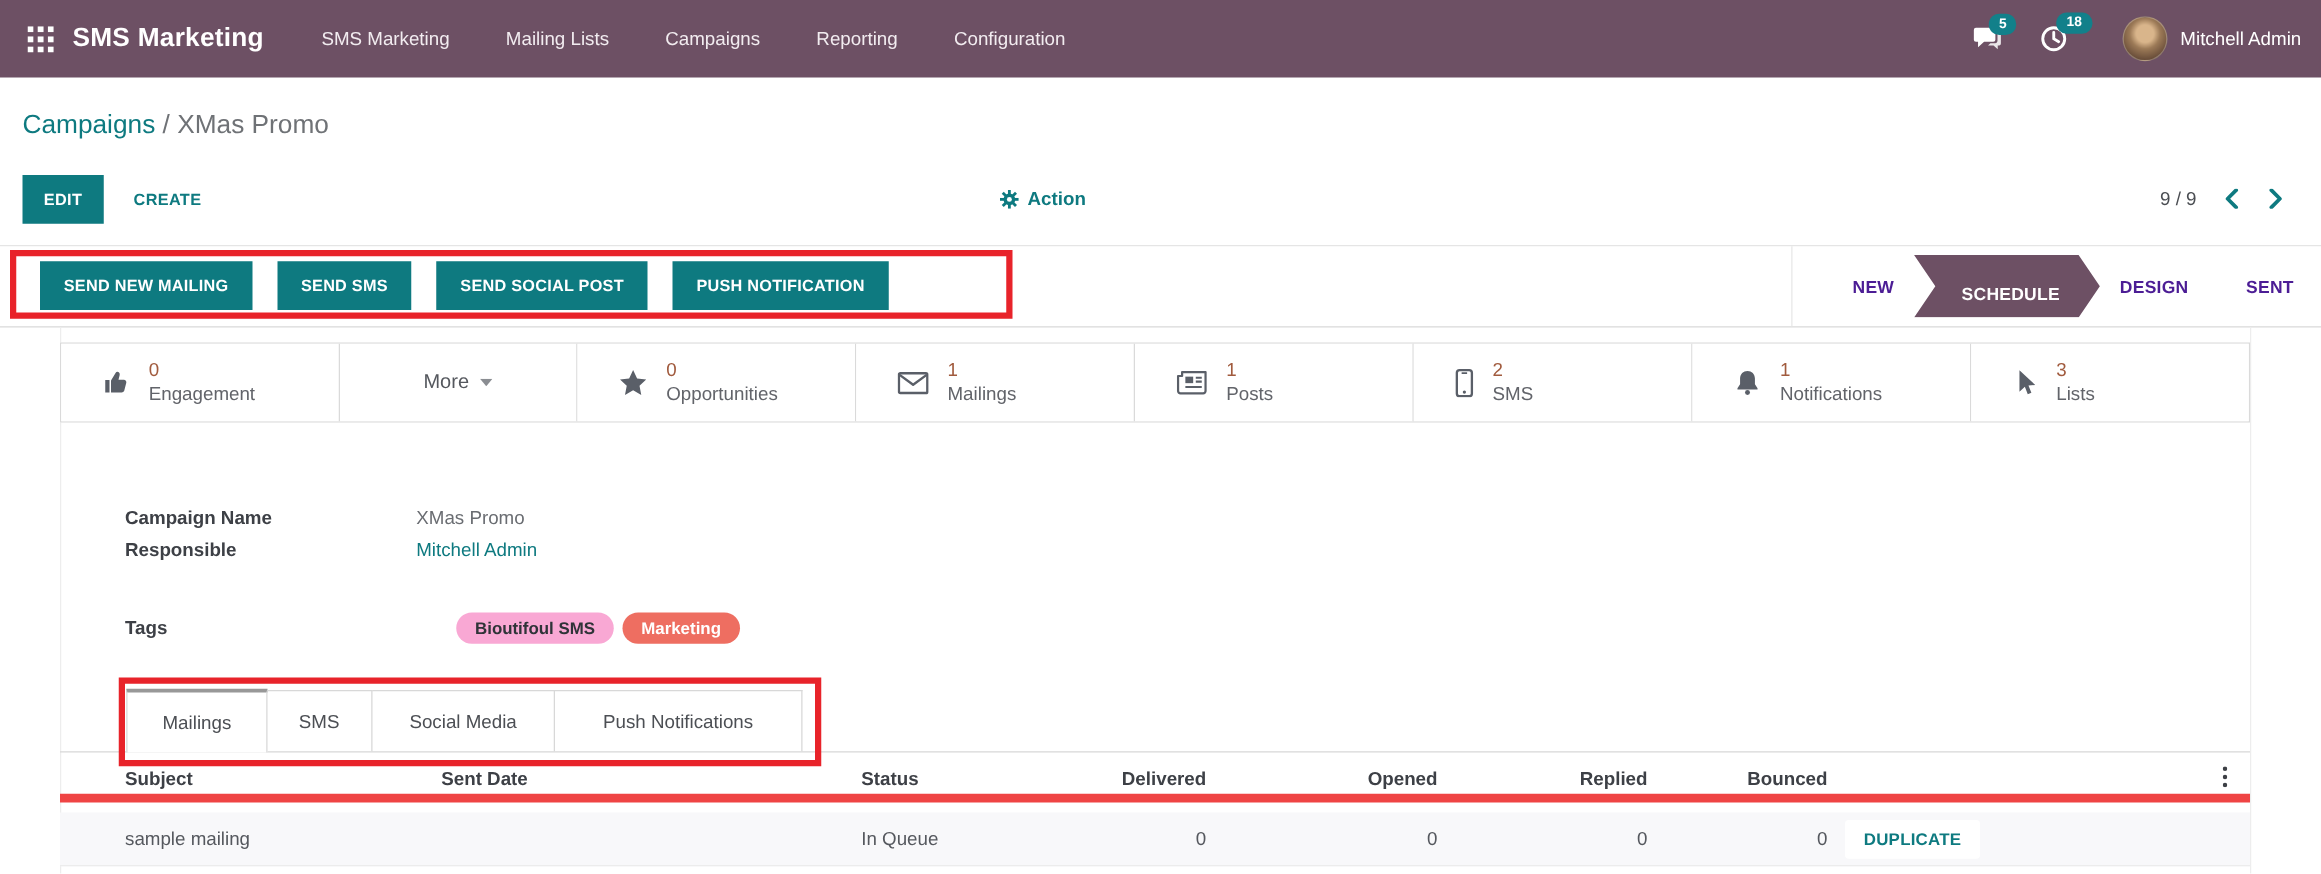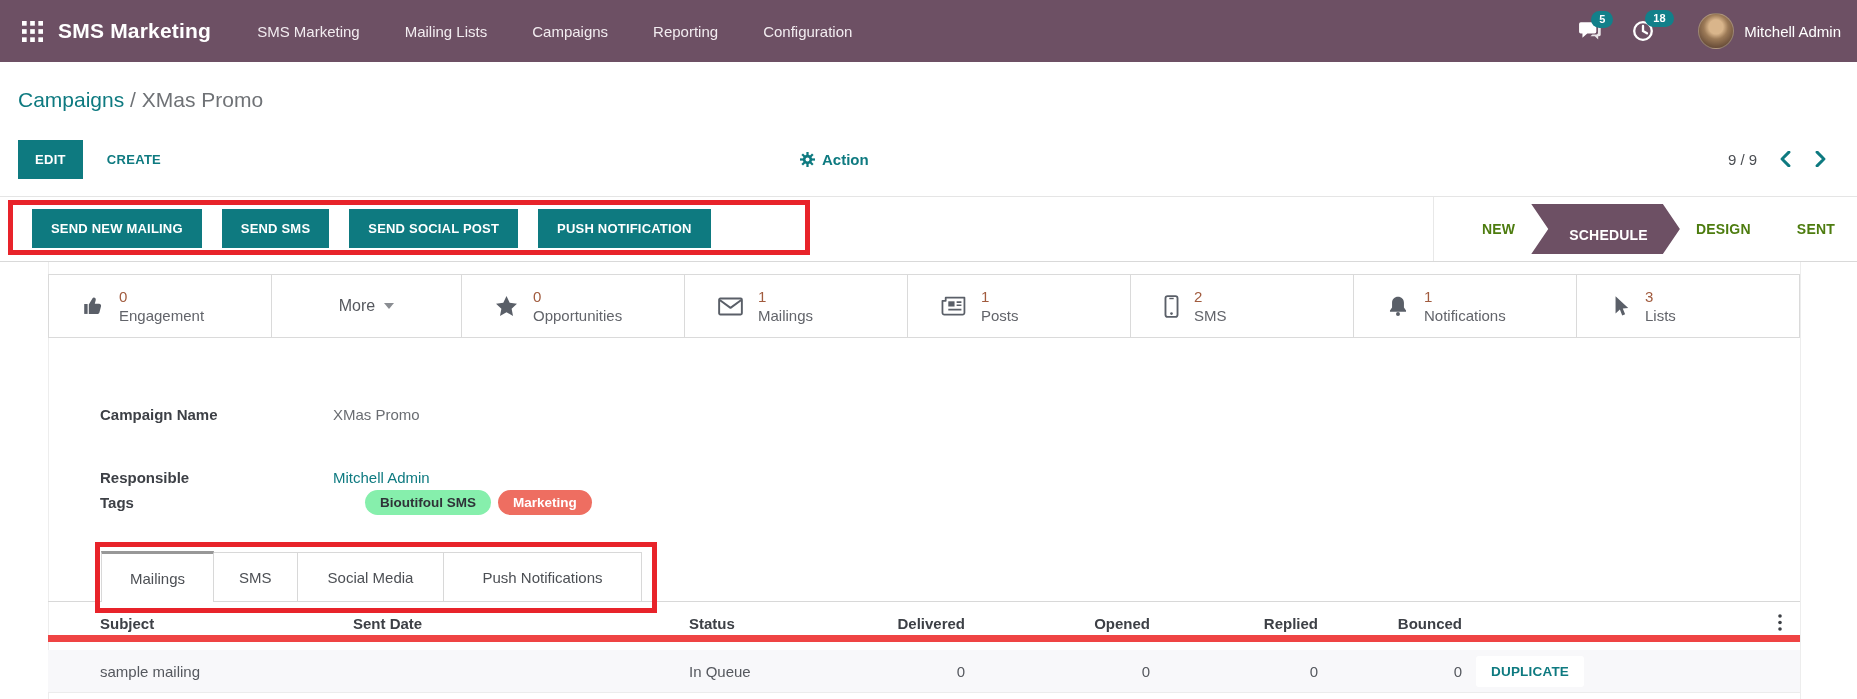--- a/index.html
+++ b/index.html
@@ -39,21 +39,21 @@
 
   
   .band { position:absolute; left:0; top:196px; width:1857px; height:66px; background:#fff;
           border-top:1px solid #e5e5e5; border-bottom:1px solid #d9d9d9; }
   .send-buttons { position:absolute; left:19px; top:209px; display:flex; gap:7px; }
   .send-btn { background:#0e7a80; color:#fff; border:none; font-family:inherit; font-weight:bold;
               font-size:13px; letter-spacing:.2px; padding:12px 19px; cursor:pointer; white-space:nowrap;margin-left:13px; }
   .statusbar { position:absolute; left:1433px; top:197px; width:424px; height:64px; display:flex;
                align-items:center; border-left:1px solid #e8e8e8; padding-left:26px; }
   .stage { height:50px; display:flex; align-items:center; font-size:14px; font-weight:bold;
-           color:#4d7c0f; letter-spacing:.2px; cursor:pointer; }
+           color:#4c1d95; letter-spacing:.2px; cursor:pointer; }
   .stage.plain { padding:0 22px; }
   .stage.active { background:#6d5064; color:#fff; padding:12px 32px 0 38px; margin:0 -6px;
     clip-path: polygon(0 0, calc(100% - 17px) 0, 100% 50%, calc(100% - 17px) 100%, 0 100%, 17px 50%); }
   .stage-sep { width:24px; height:50px; position:relative; overflow:hidden; }
   .stage-sep::after { content:''; position:absolute; top:8px; left:-12px; width:33px; height:33px;
                       border-top:1px solid #d5d5d5; border-right:1px solid #d5d5d5; transform:rotate(45deg); }
 
   
   .sheet-edge { position:absolute; top:262px; width:1px; height:437px; background:#ededed; }
 
@@ -66,21 +66,21 @@
   .stat-value { color:#a15b3e; }
   .stat-label { color:#62646a; }
   .stat.more { justify-content:center; padding-left:0; gap:9px; color:#55585e; font-size:16px; }
 
   .field-row { position:absolute; left:100px; height:30px; display:flex; align-items:center; }
   .field-label { width:233px; font-size:15px; font-weight:bold; color:#3d4046; }
   .field-value { font-size:15px; color:#6a6d72; }
   .field-link { font-size:15px; color:#0e7a80; cursor:pointer; }
   .tags { display:flex; gap:7px; }
   .tag { border-radius:14px; padding:5px 15px; font-size:13.5px; font-weight:bold; white-space:nowrap; }
-  .tag-1 { background:#86efac; color:#2f3338; }
+  .tag-1 { background:#f9a8d4; color:#2f3338; }
   .tag-2 { background:#ee6e61; color:#fff; }
 
   
   .tabsbar { position:absolute; left:48px; top:552px; width:1752px; height:50px;
              border-bottom:1px solid #d8d8d8; display:flex; align-items:flex-end; padding-left:53px; }
   .tab { height:49px; display:flex; align-items:center; font-size:15px; color:#4c4f54;
          border:1px solid #d8d8d8; border-bottom:none; cursor:pointer; background:transparent; }
   .tab + .tab { border-left:none; }
   .tab.active { background:#fff; border-top:3px solid #989898; margin-bottom:-1px; height:51px; }
   .tab.t0 { padding:0 28px; } .tab.t1 { padding:0 25px; } .tab.t2 { padding:0 30px; } .tab.t3 { padding:0 38px; }
@@ -281,21 +281,21 @@
         <span class="stat-value">3</span>
         <span class="stat-label">Lists</span>
       </span>
     </div>
   </div>
 
   <div class="field-row" style="top:399px;">
     <span class="field-label">Campaign Name</span>
     <span class="field-value">XMas Promo</span>
   </div>
-  <div class="field-row" style="top:462px;">
+  <div class="field-row" style="top:425px;">
     <span class="field-label">Responsible</span>
     <span class="field-link">Mitchell Admin</span>
   </div>
   <div class="field-row" style="top:487px;gap:32px;">
     <span class="field-label">Tags</span>
     <span class="tags">
       <span class="tag tag-1">Bioutifoul SMS</span>
       <span class="tag tag-2">Marketing</span>
     </span>
   </div>

